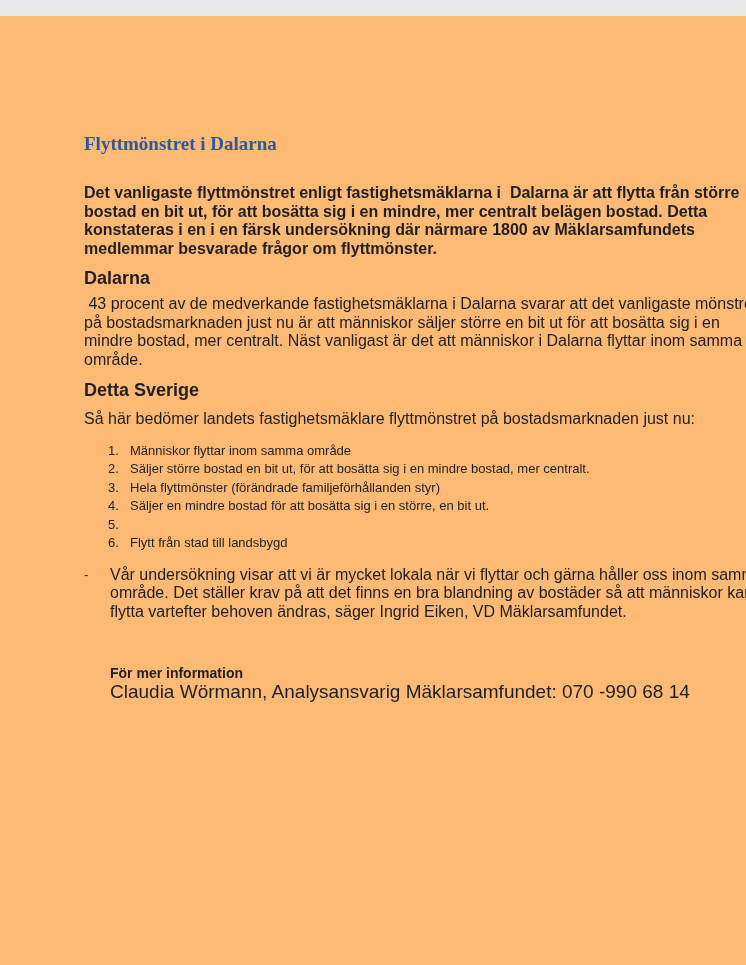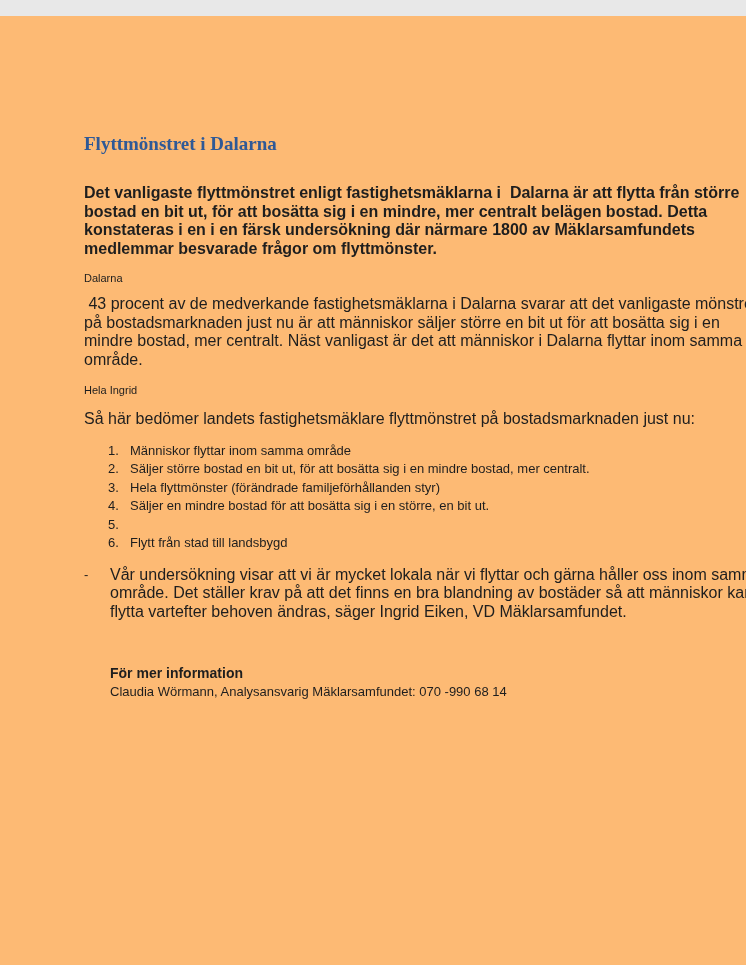--- a/index.html
+++ b/index.html
@@ -31,22 +31,22 @@
   .para {
     font-size: 16px;
     line-height: 18.5px;
     white-space: pre;
   }
   .intro {
     font-weight: bold;
     margin-bottom: 11px;
   }
   .section-heading {
-    font-size: 11px;
-    font-weight: normal;
+    font-size: 18px;
+    font-weight: bold;
     line-height: 18px;
   }
   .h-dalarna { margin-bottom: 8px; }
   .dalarna-body { margin-bottom: 12px; }
   .h-hela { margin-bottom: 11px; }
   .lead { margin-bottom: 13px; }
   .numbered-list { margin-bottom: 13px; }
   .list-row {
     display: flex;
     margin-left: 24px;
@@ -68,21 +68,21 @@
     font-size: 13px;
     line-height: 18.5px;
   }
   .footer-block { margin-left: 26px; }
   .footer-heading {
     font-size: 14px;
     font-weight: bold;
     line-height: 18.5px;
   }
   .footer-contact {
-    font-size: 13px;
+    font-size: 19px;
     line-height: 18.5px;
     white-space: pre;
   }
 </style>
 </head>
 <body>
 
 <div class="page">
   <div class="content">
 
@@ -93,21 +93,21 @@
 konstateras i en i en färsk undersökning där närmare 1800 av Mäklarsamfundets
 medlemmar besvarade frågor om flyttmönster.</p>
 
     <h3 class="section-heading h-dalarna">Dalarna</h3>
 
     <p class="para dalarna-body"> 43 procent av de medverkande fastighetsmäklarna i Dalarna svarar att det vanligaste mönstret
 på bostadsmarknaden just nu är att människor säljer större en bit ut för att bosätta sig i en
 mindre bostad, mer centralt. Näst vanligast är det att människor i Dalarna flyttar inom samma
 område.</p>
 
-    <h3 class="section-heading h-hela">Hela Ingrid</h3>
+    <h3 class="section-heading h-hela">Detta Sverige</h3>
 
     <p class="para lead">Så här bedömer landets fastighetsmäklare flyttmönstret på bostadsmarknaden just nu:</p>
 
     <div class="numbered-list">
       <div class="list-row">
         <span class="list-num">1.</span>
         <span class="list-text">Människor flyttar inom samma område</span>
       </div>
       <div class="list-row">
         <span class="list-num">2.</span>

